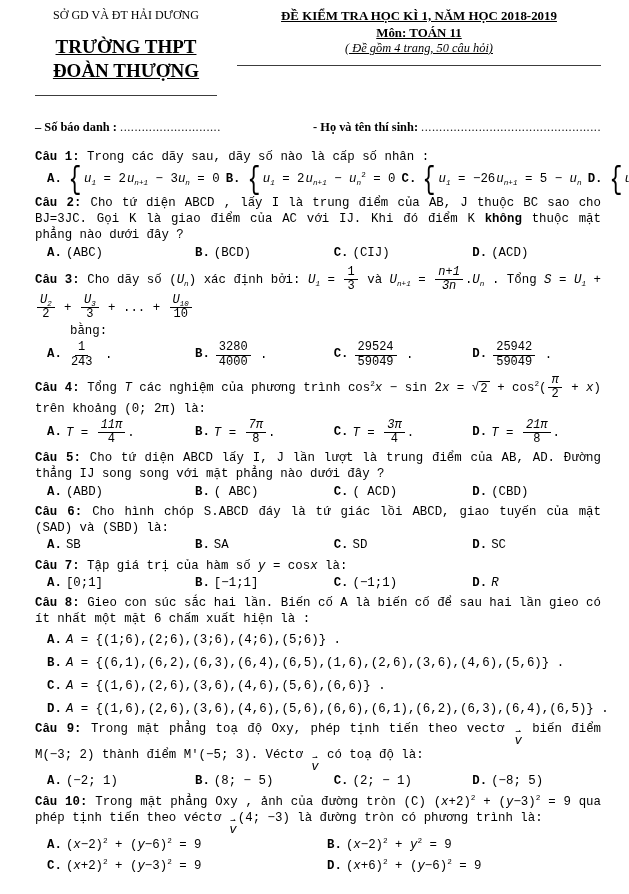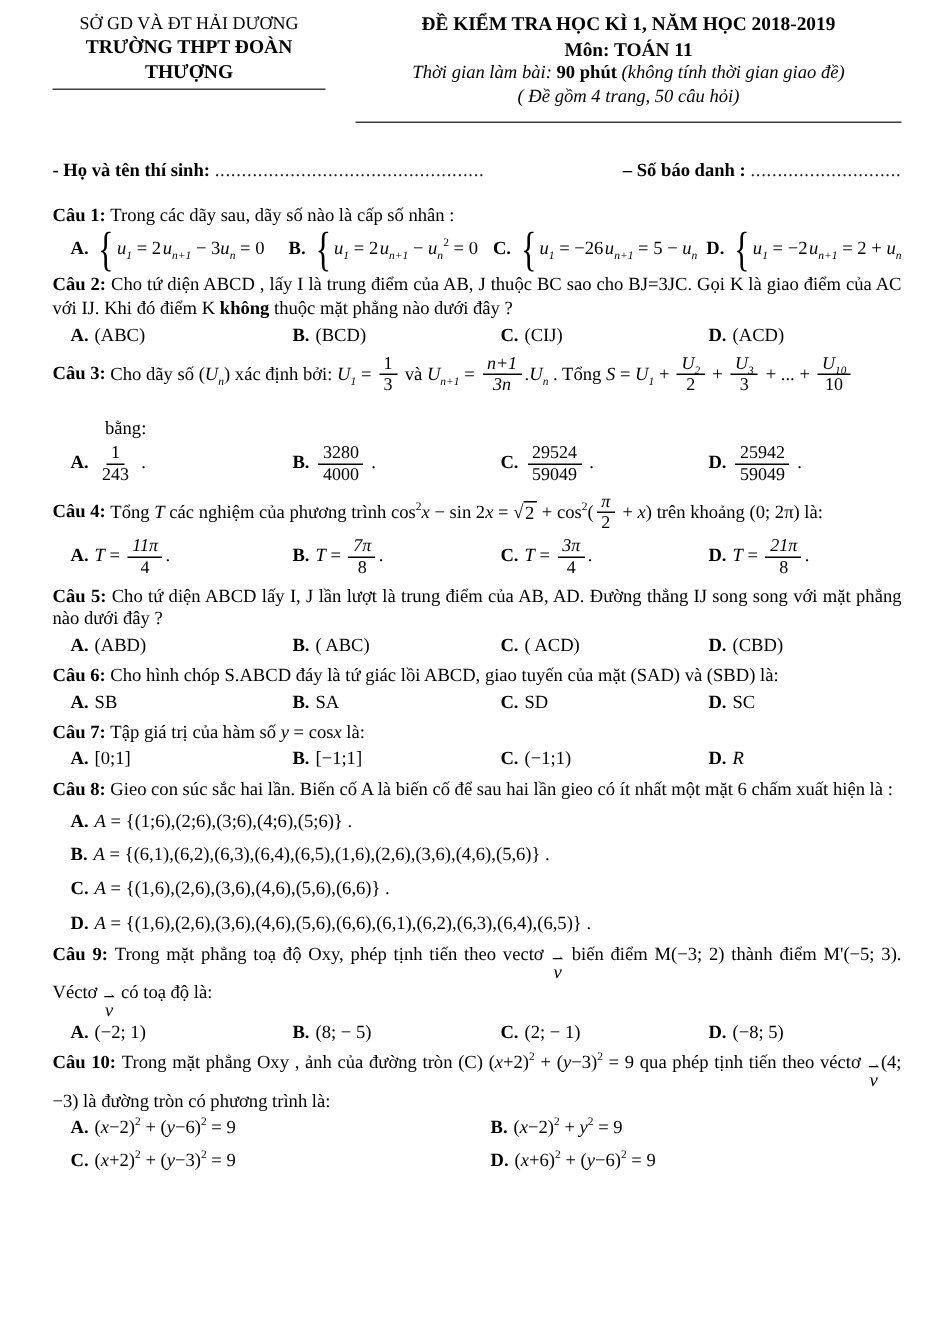--- a/index.html
+++ b/index.html
@@ -7,41 +7,41 @@
     width:629px;min-height:894px;color:#000;
     font-family:"Liberation Serif","DejaVu Serif",serif;
     font-size:12.4px;line-height:1.28;
   }
   .page{box-sizing:border-box;width:629px;height:894px;overflow:hidden;
         padding:8px 28px 6px 35px;display:flex;flex-direction:column;}
   
   .hdr{display:flex;gap:20px;}
   .hdr-left{width:182px;flex-shrink:0;text-align:center;}
   .hdr-left .l1{font-size:12px;}
-  .hdr-left .l2{font-weight:bold;font-size:13px;width:152px;margin:0 auto;line-height:1.25;}
+  .hdr-left .l2{font-weight:bold;font-size:19px;width:152px;margin:12px auto;line-height:1.25;text-decoration:underline;}
   .hdr-rule{border-top:1.6px solid #3c3c3c;margin-top:3px;}
   .code-box{border:1.8px solid #4a4a4a;width:126px;margin:1px auto 0;
             font-weight:bold;padding:4px 4px 5px;font-size:12.6px;}
   .hdr-right{flex:1;text-align:center;border-bottom:1.6px solid #3c3c3c;
-             padding-bottom:8px;align-self:flex-start;}
+             padding-bottom:8px;align-self:flex-start;text-decoration:underline;}
   .hdr-right .t1{font-weight:bold;font-size:12.9px;}
   .hdr-right .t2{font-weight:bold;font-size:12.9px;}
   .hdr-right .t3{font-style:italic;}
   .hdr-right .t3 .bd90{font-weight:bold;font-style:normal;}
   .hdr-right .t4{font-style:italic;}
   
   .student{display:flex;justify-content:space-between;font-weight:bold;
            margin:24px 0 10px;}
   .dots{font-weight:normal;letter-spacing:.5px;color:#222;}
   
-  .qs{flex:1;}
+  .qs{flex:1;font-family:Liberation Mono, monospace;}
   .q{margin-top:4.5px;}
   .stem{text-align:justify;}
   .qlabel{font-weight:bold;}
-  .stem2{margin-top:14px;padding-left:35px;}
+  .stem2{margin-top:2px;padding-left:35px;}
   .opts{display:grid;padding-left:12px;margin-top:1.5px;column-gap:6px;}
   .row4{grid-template-columns:1.07fr 1fr 1fr .97fr;}
   .row2{grid-template-columns:1fr 1fr;row-gap:6px;}
   .stack{grid-template-columns:1fr;row-gap:7px;margin-top:5px;}
   .opt{display:flex;align-items:center;white-space:nowrap;}
   .olabel{font-weight:bold;margin-right:4px;}
   
   .it{font-style:italic;}
   .bd{font-weight:bold;}
   .mvar{font-style:italic;}
@@ -71,28 +71,27 @@
 
   <div class="hdr">
     <div class="hdr-left">
       <div class="l1">SỞ GD VÀ ĐT HẢI DƯƠNG</div>
       <div class="l2">TRƯỜNG THPT ĐOÀN THƯỢNG</div>
       <div class="hdr-rule"></div>
     </div>
     <div class="hdr-right">
       <div class="t1">ĐỀ KIỂM TRA HỌC KÌ 1, NĂM HỌC 2018-2019</div>
       <div class="t2">Môn: TOÁN 11</div>
-      <div class="t3"><span>Thời gian làm bài: </span><span class="bd90">90 phút </span><span>(không tính thời gian giao đề)</span></div>
       <div class="t4">( Đề gồm 4 trang, 50 câu hỏi)</div>
     </div>
   </div>
 
   <div class="student">
+    <span><span>– Số báo danh : </span><span class="dots">............................</span></span>
     <span><span>- Họ và tên thí sinh: </span><span class="dots">..................................................</span></span>
-    <span><span>– Số báo danh : </span><span class="dots">............................</span></span>
   </div>
 
   <div class="qs">
       <div class="q">
         <div class="stem"><span class="qlabel">Câu 1: </span><span>Trong các dãy sau, dãy số nào là cấp số nhân :</span></div>
         <div class="opts row4">
           <div class="opt">
             <span class="olabel">A.</span>
             <span><span class="cases">
                 <span class="cbrace">{</span>

